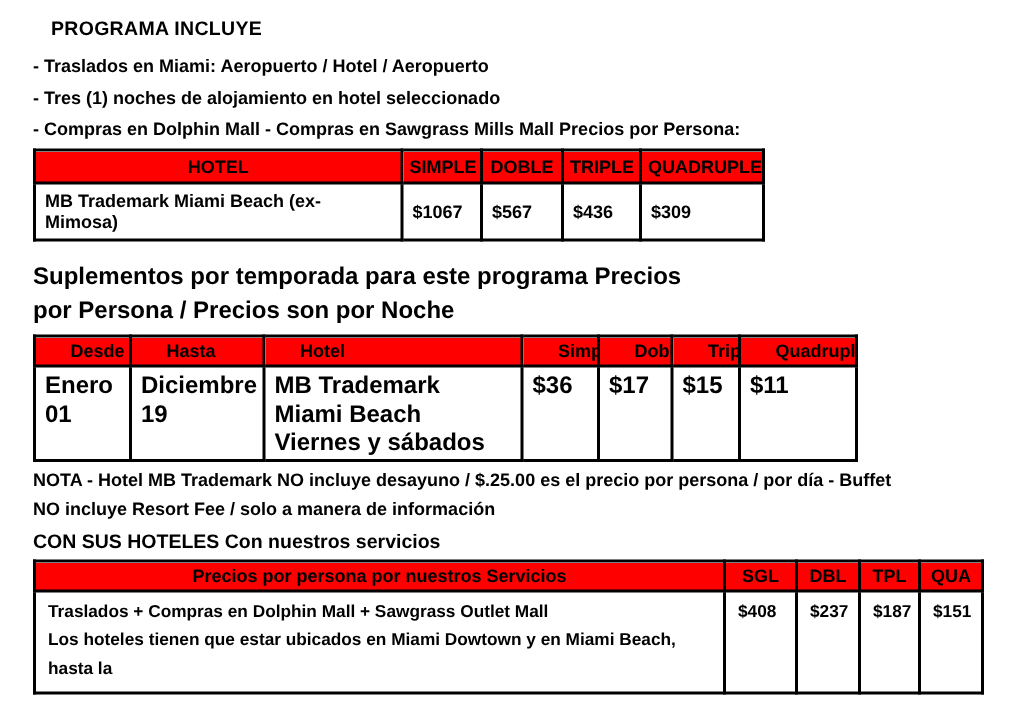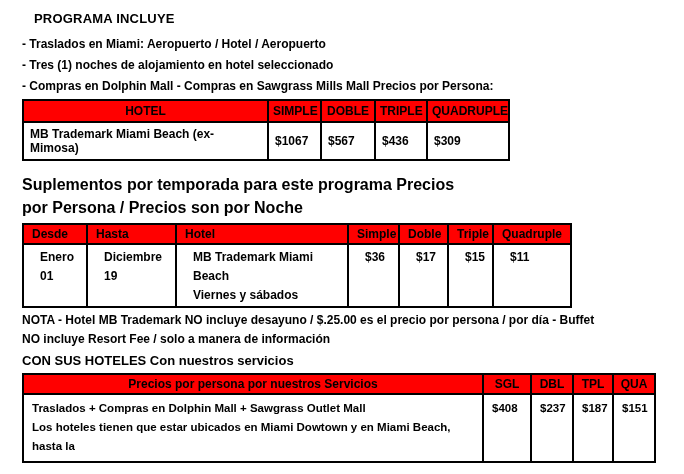--- a/index.html
+++ b/index.html
@@ -62,27 +62,27 @@
   
   .section-heading {
     font-size: 16px;
     line-height: 23px;
     margin: 12px 0 4px 0;
   }
   
   .t2 { width: 548px; }
   .t2 th {
     font-size: 12px;
-    padding: 2px 8px;
+    padding: 2px 23px;
     text-align: left;
   }
   .t2 td {
-    font-size: 12px;
+    font-size: 16px;
     line-height: 19px;
-    padding: 3px 6px 1px 16px;
+    padding: 3px 6px 1px 6px;
     text-align: left;
     vertical-align: top;
     height: 40px;
   }
   .cell-line { display: block; }
   
   .notes { margin-top: 3px; width: 640px; }
   .note {
     font-size: 12px;
     line-height: 18.5px;

